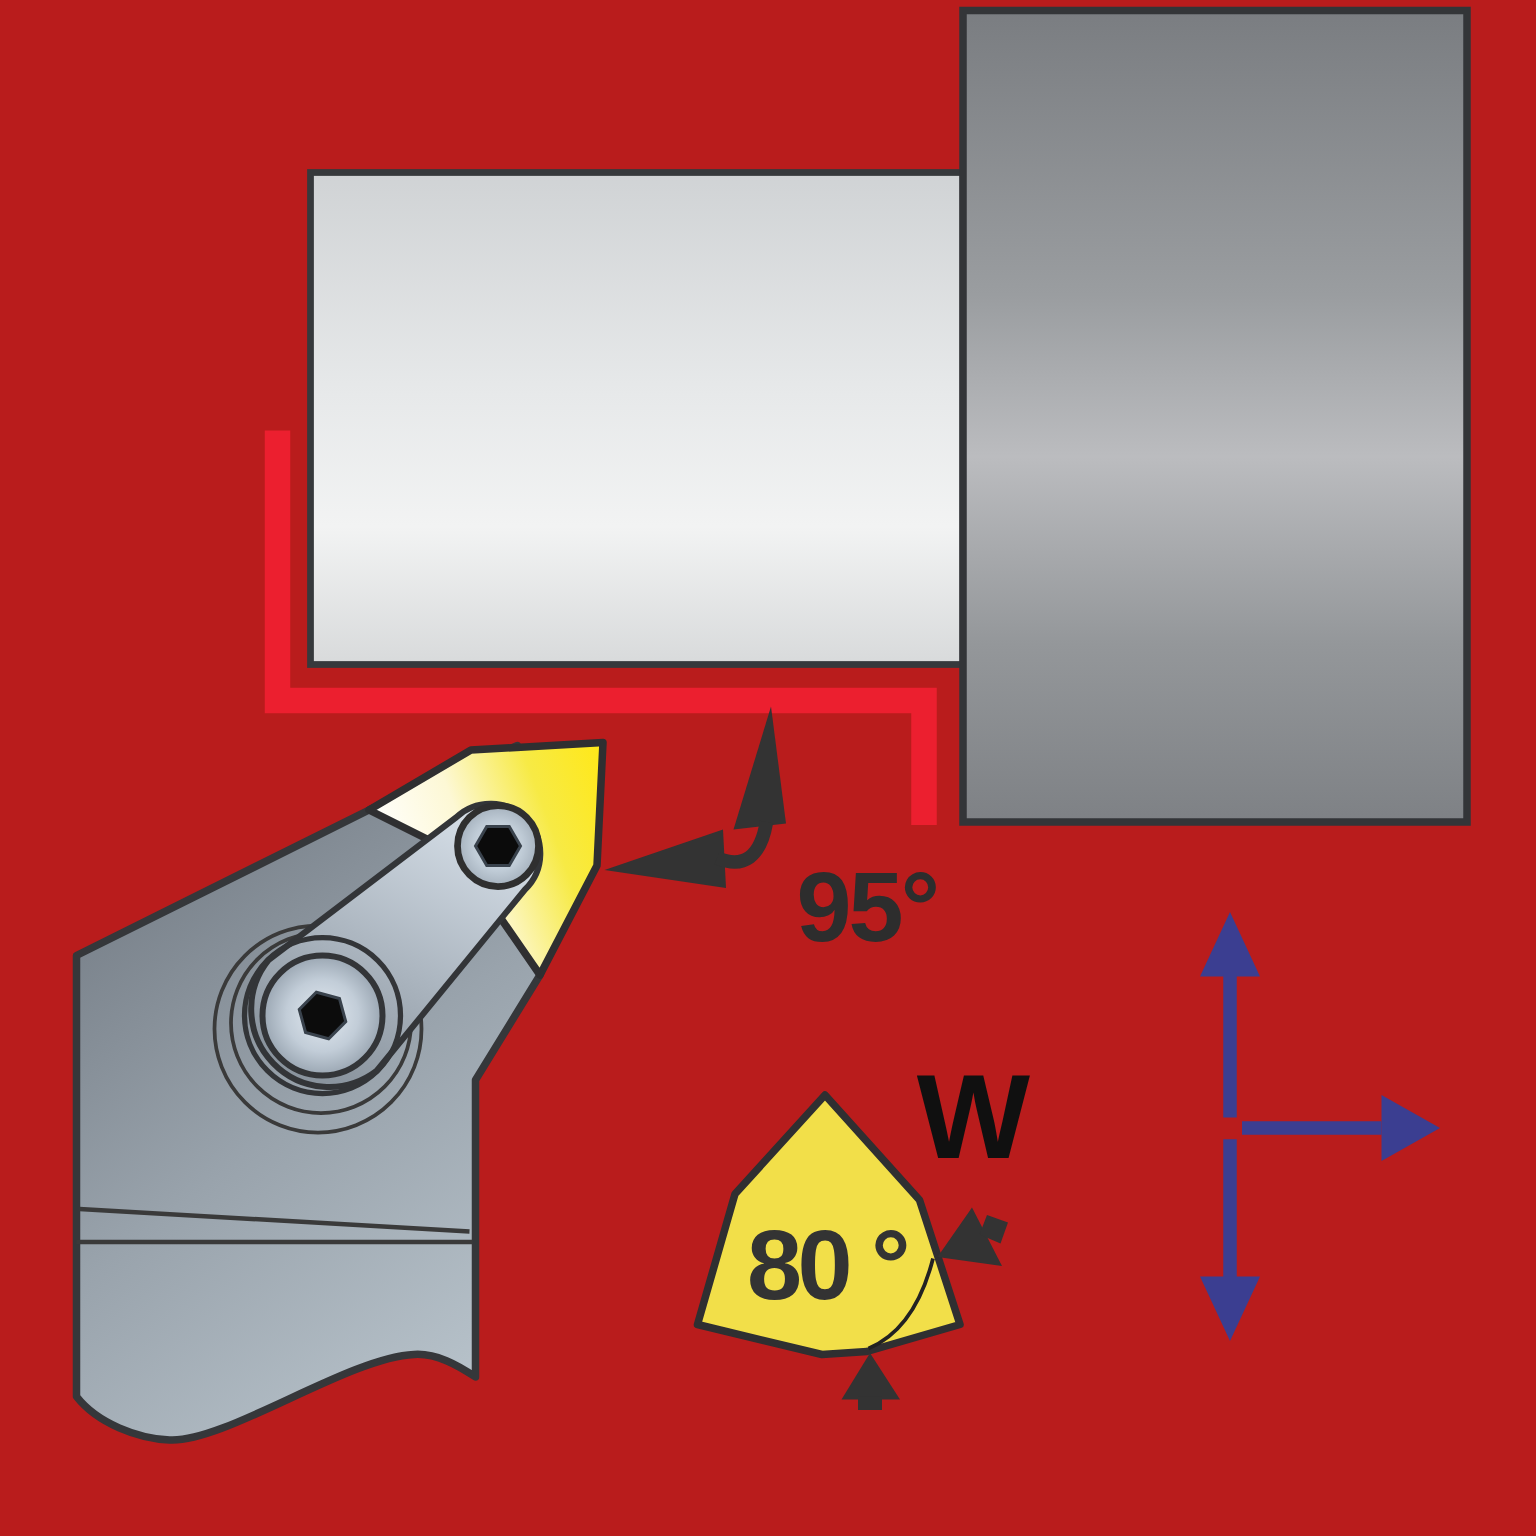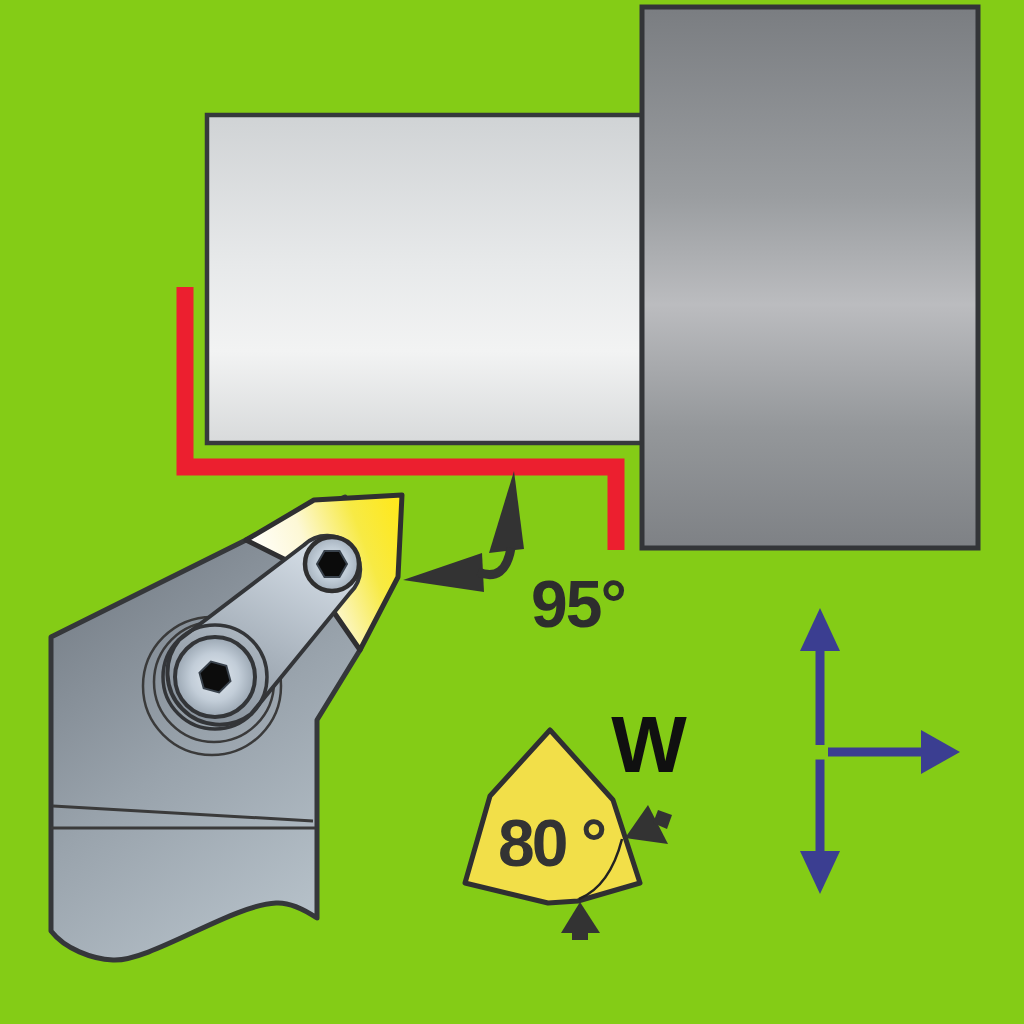--- a/index.html
+++ b/index.html
@@ -1,16 +1,16 @@
 <!DOCTYPE html>
 <html><head>
 <meta charset="utf-8">
 <style>
   html,body{margin:0;padding:0;background:#ffffff;}
-  .stage{position:relative;width:1024px;height:1024px;background:#84cc16;overflow:hidden;}
+  .stage{position:relative;width:1024px;height:1024px;background:#b91c1c;overflow:hidden;}
   svg{display:block;}
   text{font-family:"Liberation Sans", sans-serif;font-weight:bold;}
 </style>
 </head>
 <body>
 
 <div class="stage">
 <svg width="1024" height="1024" viewBox="0 0 1024 1024" xmlns="http://www.w3.org/2000/svg">
   <defs>
     <linearGradient id="gWork" x1="0" y1="0" x2="0" y2="1">

